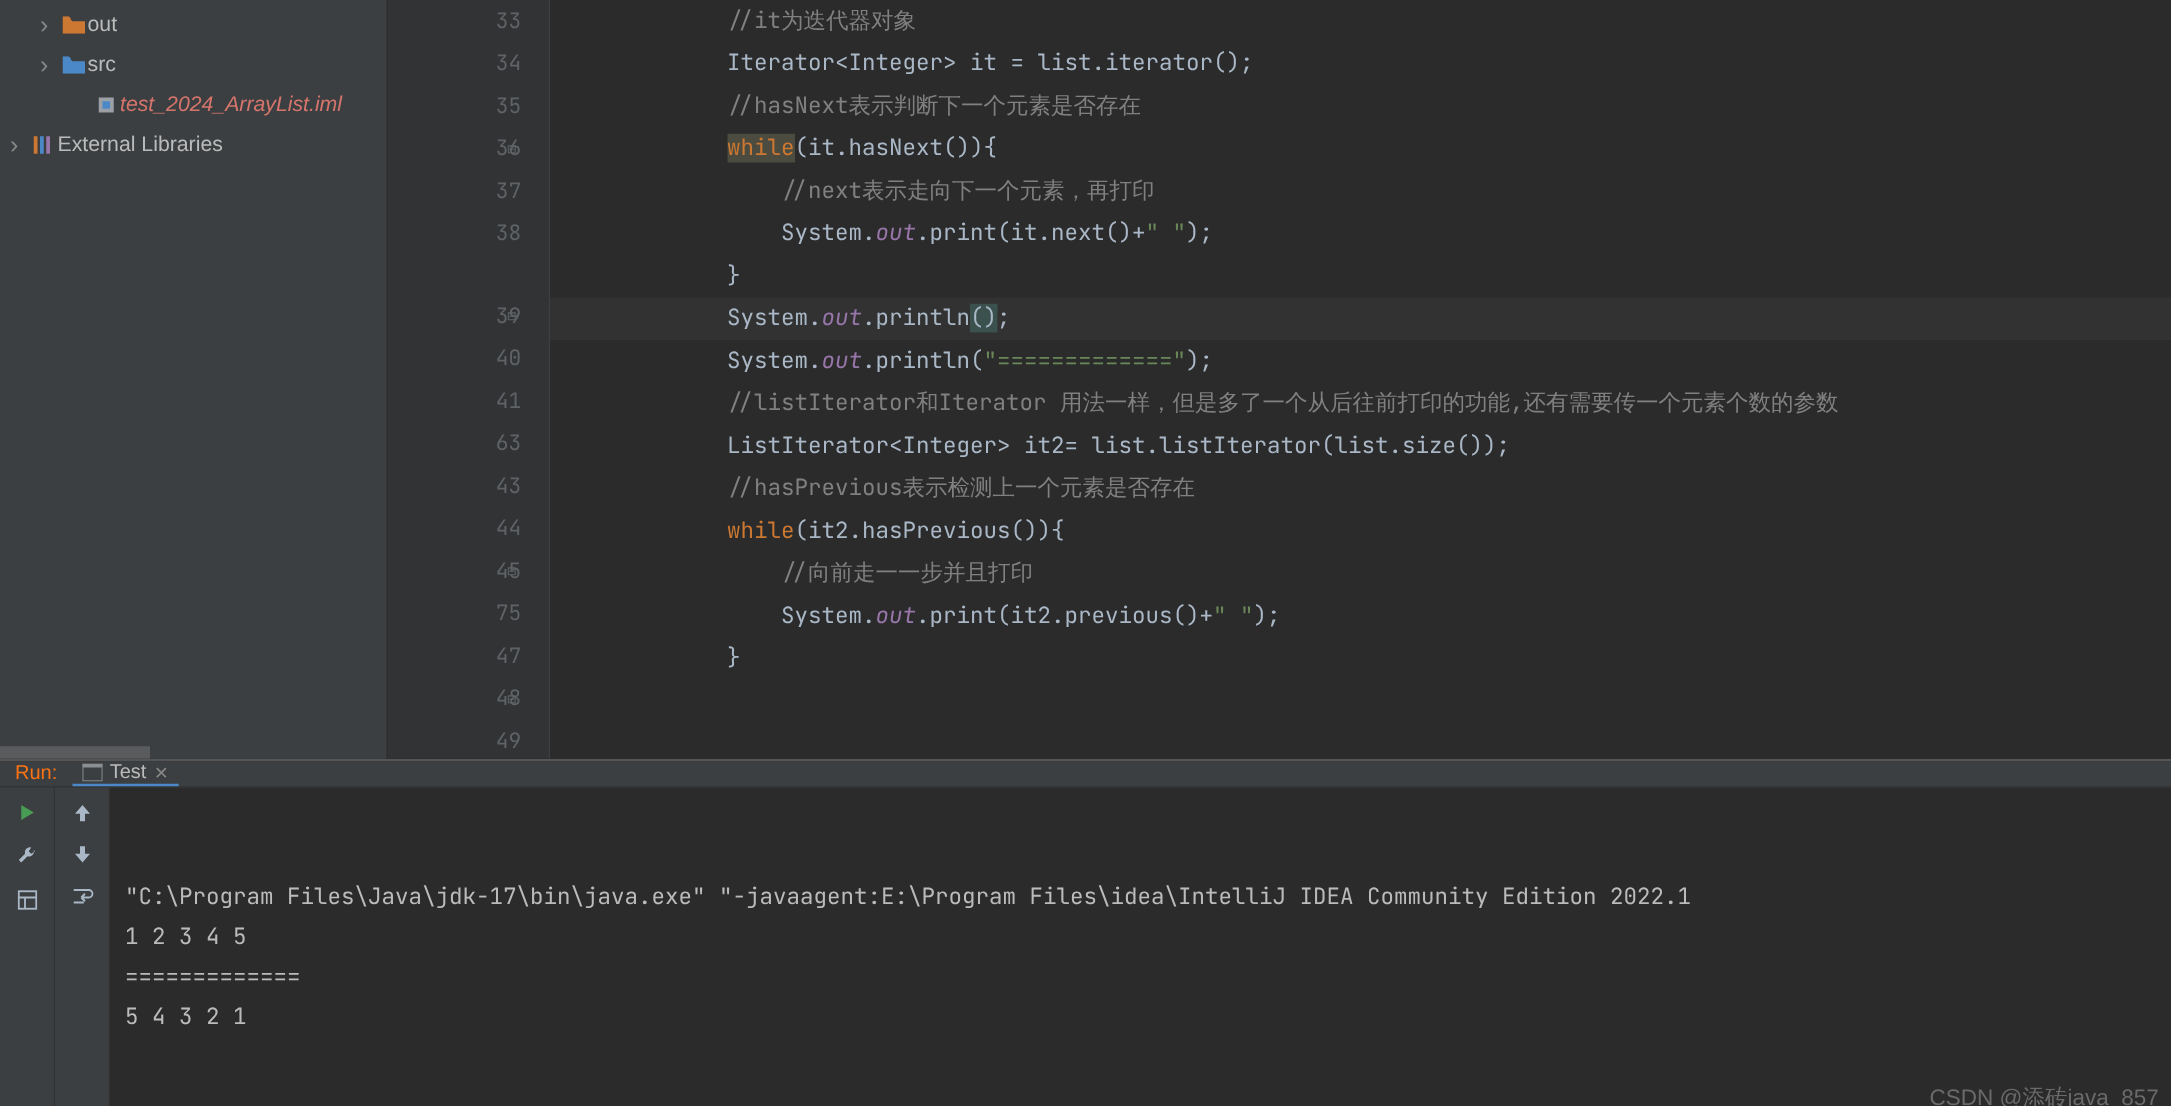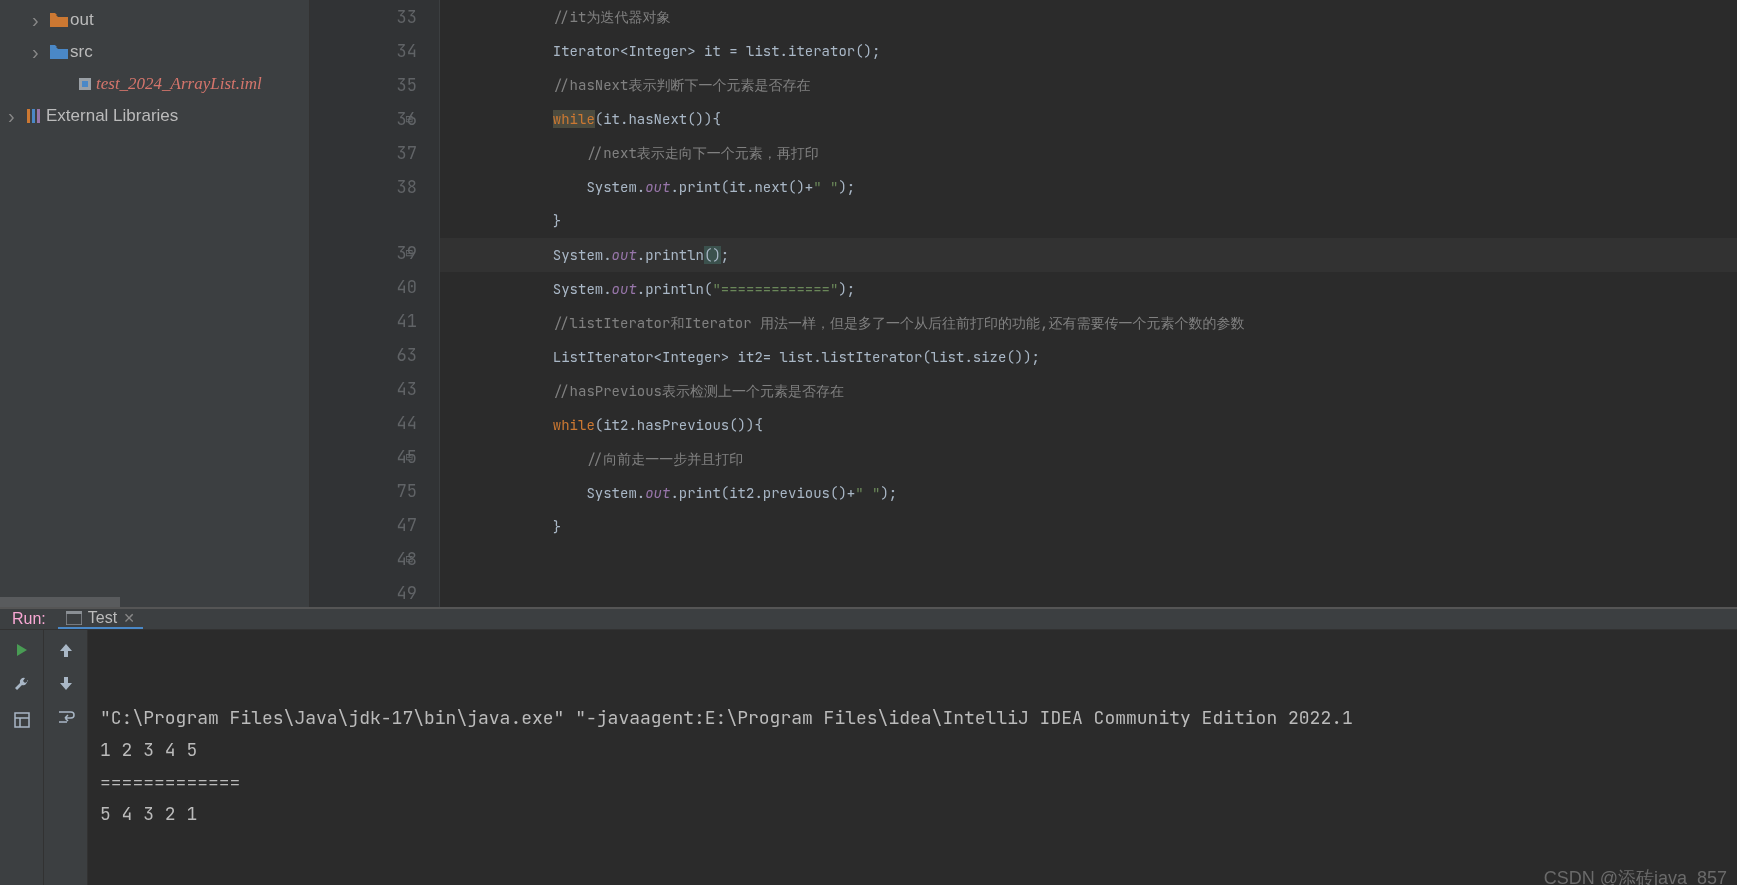--- a/index.html
+++ b/index.html
@@ -42,21 +42,21 @@
   width: 16px;
   color: #888;
   font-size: 12px;
 }
 .tree-item .icon {
   width: 22px;
   display: inline-flex;
   justify-content: center;
 }
 .tree-item.indent1 { padding-left: 32px; }
-.tree-item.indent2 { padding-left: 58px; font-family: Liberation Serif, serif; }
+.tree-item.indent2 { padding-left: 58px; }
 .iml-file { color: #d5756c; font-style: italic; }
 .sidebar-scroll {
   height: 10px;
   background: #3c3f41;
 }
 .sidebar-scroll-thumb {
   height: 10px;
   width: 120px;
   background: #595b5d;
   margin-left: 0;
@@ -80,21 +80,21 @@
   position: relative;
 }
 .gutter-fold {
   position: absolute;
   right: 4px;
   color: #606366;
   font-size: 12px;
 }
 .code {
   flex: 1;
-  font-size: 14px;
+  font-size: 18px;
   line-height: 34px;
   white-space: pre;
   color: #a9b7c6;
 }
 .code .line { height: 34px; padding-left: 12px; }
 .code .line.current { background: #323232; }
 .kw { color: #cc7832; }
 .comment { color: #808080; }
 .str { color: #6a8759; }
 .static-field { color: #9876aa; font-style: italic; }
@@ -113,21 +113,21 @@
   background: #3c3f41;
   display: flex;
   align-items: center;
   font-family: -apple-system, "Segoe UI", sans-serif;
   font-size: 16px;
   color: #bbbbbb;
   border-bottom: 1px solid #323232;
 }
 .run-label {
   padding: 0 12px;
-  color: #f9a8d4;
+  color: #f97316;
 }
 .run-tab {
   display: flex;
   align-items: center;
   gap: 6px;
   padding: 0 8px;
   height: 100%;
   border-bottom: 2px solid #4a88c7;
 }
 .run-tab .close-x { color: #888; font-size: 14px; }

